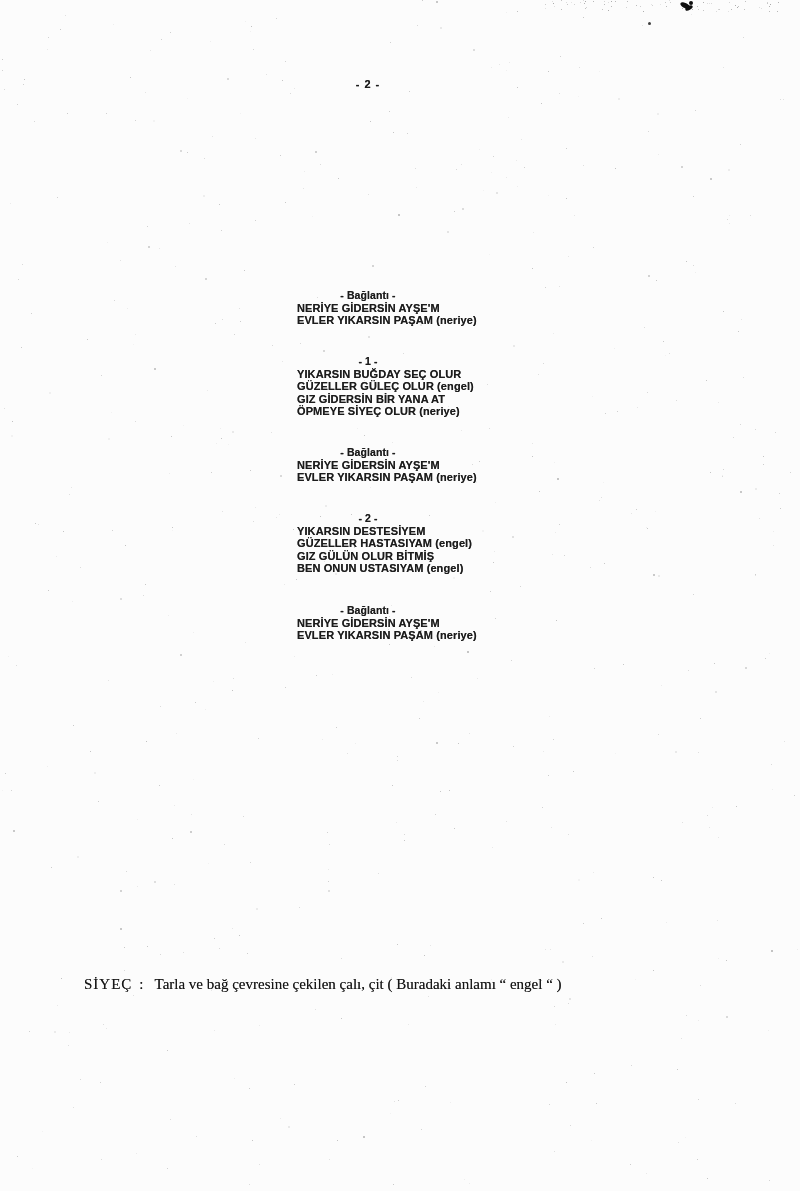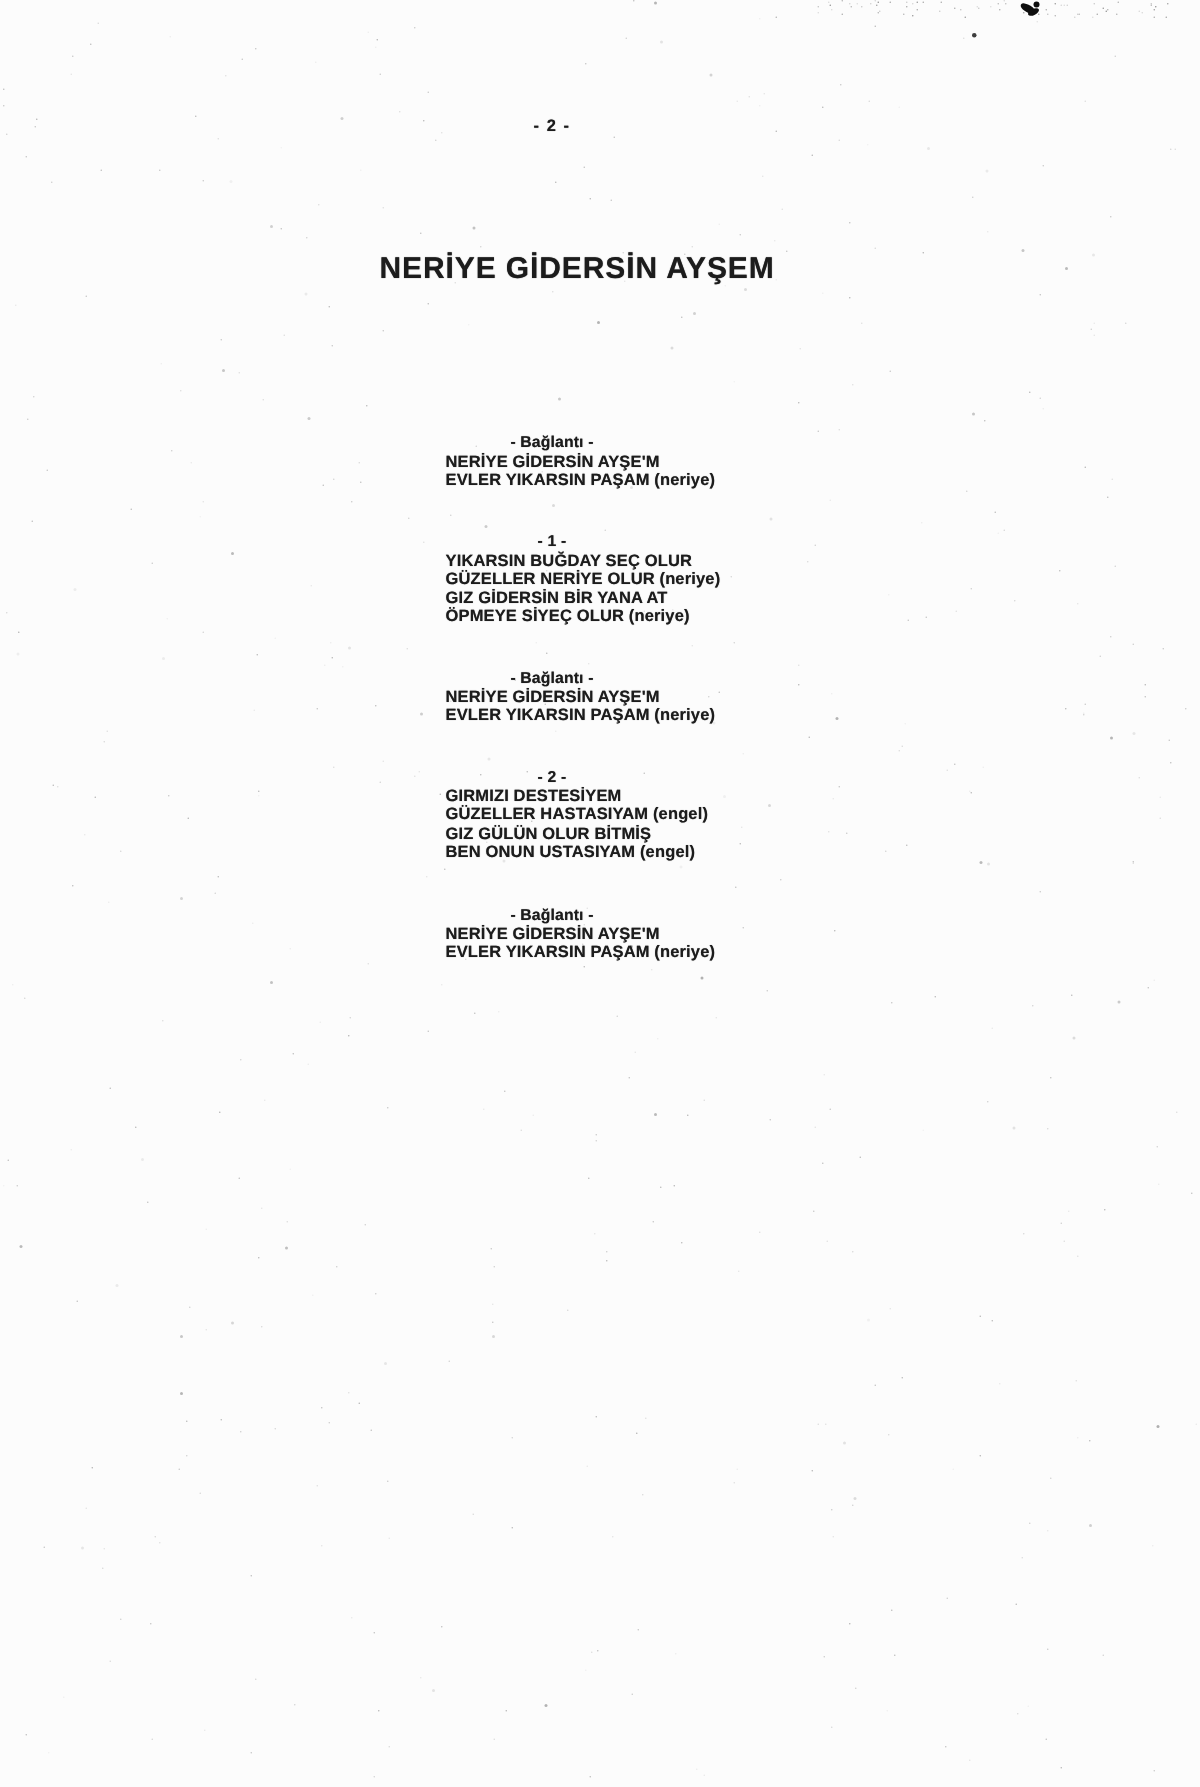--- a/index.html
+++ b/index.html
@@ -728,50 +728,52 @@
 
   <div class="smudge">
     <span class="s1"></span>
       <span class="s2"></span>
       <span class="s3"></span>
       <span class="s4"></span>
   </div>
 
   <div class="page-number">- 2 -</div>
 
-  <h1 class="song-title">NERİYE GİDERSİN AYŞEM</h1>
 
   <div class="lyric-block b1">
     <div class="stanza-label">- Bağlantı -</div>
     <div class="lyric-line">NERİYE GİDERSİN AYŞE'M</div>
     <div class="lyric-line">EVLER YIKARSIN PAŞAM (neriye)</div>
   </div>
 
   <div class="lyric-block b2">
     <div class="stanza-label">- 1 -</div>
     <div class="lyric-line">YIKARSIN BUĞDAY SEÇ OLUR</div>
-    <div class="lyric-line">GÜZELLER NERİYE OLUR (neriye)</div>
+    <div class="lyric-line">GÜZELLER GÜLEÇ OLUR (engel)</div>
     <div class="lyric-line">GIZ GİDERSİN BİR YANA AT</div>
     <div class="lyric-line">ÖPMEYE SİYEÇ OLUR (neriye)</div>
   </div>
 
   <div class="lyric-block b3">
     <div class="stanza-label">- Bağlantı -</div>
     <div class="lyric-line">NERİYE GİDERSİN AYŞE'M</div>
     <div class="lyric-line">EVLER YIKARSIN PAŞAM (neriye)</div>
   </div>
 
   <div class="lyric-block b4">
     <div class="stanza-label">- 2 -</div>
-    <div class="lyric-line">GIRMIZI DESTESİYEM</div>
+    <div class="lyric-line">YIKARSIN DESTESİYEM</div>
     <div class="lyric-line">GÜZELLER HASTASIYAM (engel)</div>
     <div class="lyric-line">GIZ GÜLÜN OLUR BİTMİŞ</div>
     <div class="lyric-line">BEN ONUN USTASIYAM (engel)</div>
   </div>
 
   <div class="lyric-block b5">
     <div class="stanza-label">- Bağlantı -</div>
     <div class="lyric-line">NERİYE GİDERSİN AYŞE'M</div>
     <div class="lyric-line">EVLER YIKARSIN PAŞAM (neriye)</div>
   </div>
 
+  <div class="footnote">
+    <span class="term">SİYEÇ</span><span class="colon">:</span><span class="definition">Tarla ve bağ çevresine çekilen çalı, çit ( Buradaki anlamı “ engel “ )</span>
+  </div>
 
 </div>
 
 </body></html>

